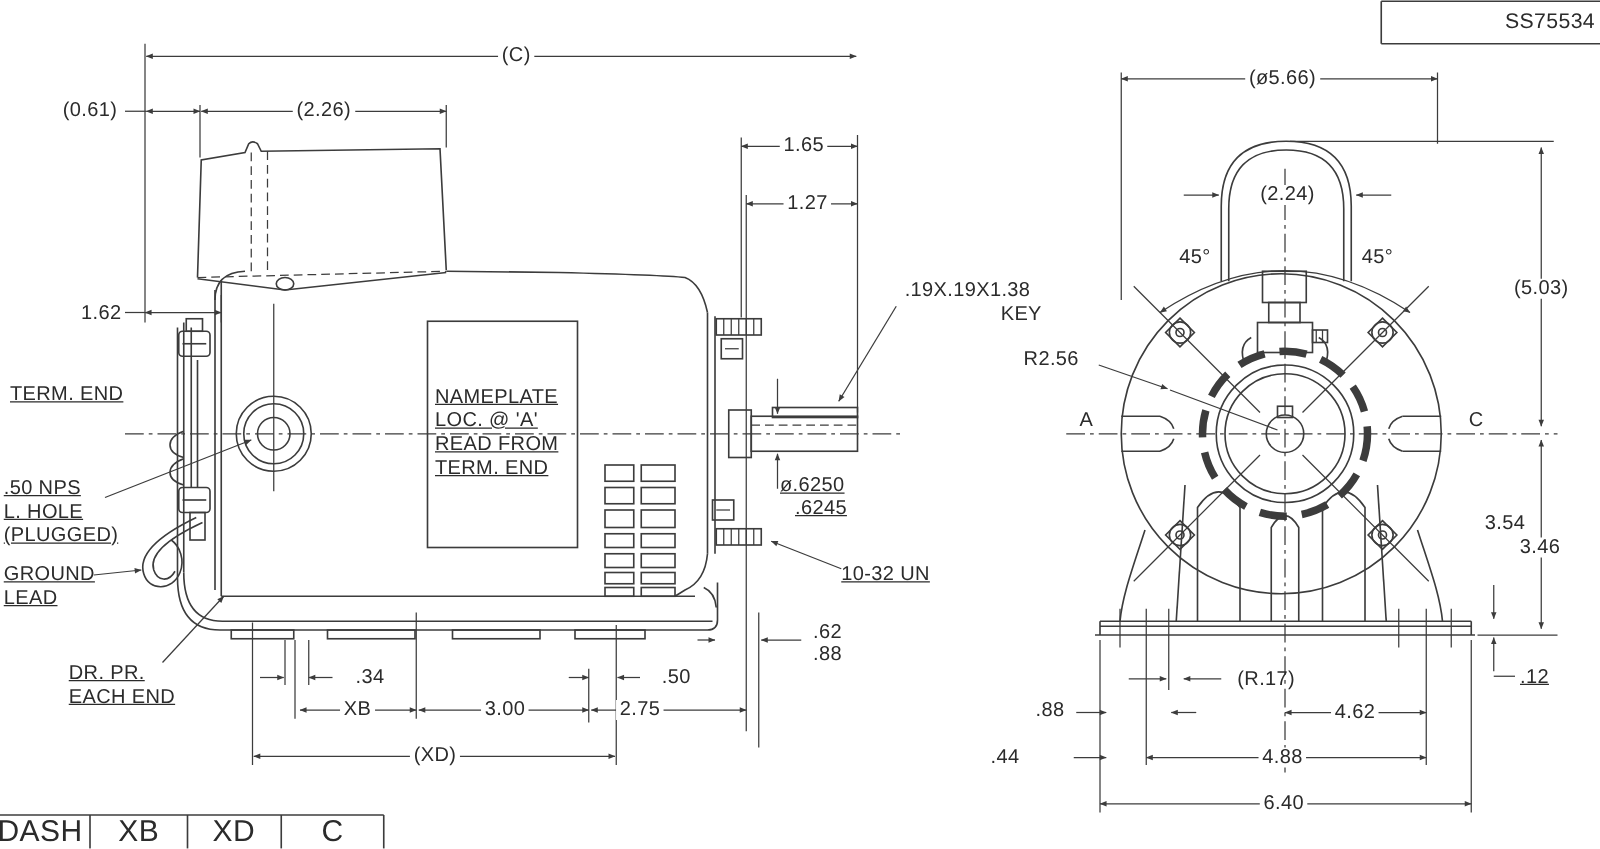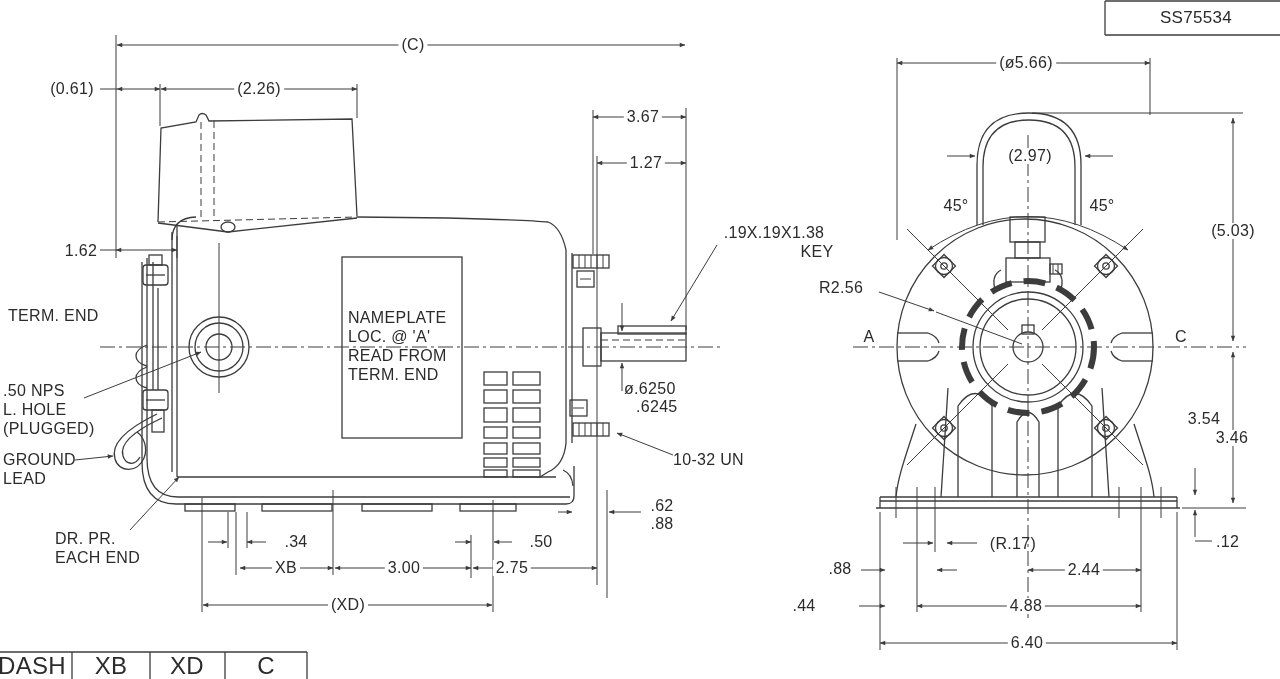--- a/index.html
+++ b/index.html
@@ -7,23 +7,23 @@
           font-family:"Liberation Sans",sans-serif;color:#2b2b2b;}
   #linework{position:absolute;left:0;top:0;}
   svg line,svg path,svg rect,svg circle,svg ellipse{stroke:#3c3c3c;fill:none;stroke-width:1.3;}
   svg .t{stroke-width:1;}
   svg .d{stroke-width:1;stroke-dasharray:7 4;}
   svg .cl{stroke-width:1;stroke-dasharray:15 4 3 4;}
   svg .tabs{stroke-width:6;stroke-dasharray:22 12;}
   svg marker path{fill:#3c3c3c;stroke:none;}
   .lbl{position:absolute;white-space:nowrap;font-size:16px;letter-spacing:.3px;line-height:1;}
   .c{transform:translate(-50%,-50%);}
-  .l{transform:translate(0,-50%);}
+  .l{transform:translate(0,-50%);text-decoration:underline;}
   .bg{background:#fff;padding:0 3px;}
-  .big{font-size:17px;}
+  .big{font-size:17px;margin-left:44px;}
   .tbl{font-size:24px;}
 </style>
 </head>
 <body>
 
 <div id="canvas">
 
 <svg id="linework" width="1280" height="679" viewBox="0 0 1280 679">
   <defs>
     <marker id="ar" viewBox="0 0 10 10" refX="9.5" refY="5" markerWidth="11" markerHeight="5.5" orient="auto-start-reverse">
@@ -260,21 +260,21 @@
     <line x1="72" y1="652" x2="72" y2="679"></line>
     <line x1="150" y1="652" x2="150" y2="679"></line>
     <line x1="225" y1="652" x2="225" y2="679"></line>
     <line x1="307" y1="652" x2="307" y2="679"></line>
   </g>
 </svg>
 
 <div class="lbl c bg" style="left:413px;top:45px">(C)</div>
 <div class="lbl c" style="left:72px;top:89px">(0.61)</div>
 <div class="lbl c bg" style="left:259px;top:89px">(2.26)</div>
-<div class="lbl c bg" style="left:643px;top:117px">3.67</div>
+<div class="lbl c bg" style="left:643px;top:117px">1.65</div>
 <div class="lbl c bg" style="left:646px;top:163px">1.27</div>
 <div class="lbl c" style="left:81px;top:251px">1.62</div>
 <div class="lbl l" style="left:8px;top:316px">TERM. END</div>
 <div class="lbl l" style="left:3px;top:391px">.50 NPS</div>
 <div class="lbl l" style="left:3px;top:410px">L. HOLE</div>
 <div class="lbl l" style="left:3px;top:429px">(PLUGGED)</div>
 <div class="lbl l" style="left:3px;top:460px">GROUND</div>
 <div class="lbl l" style="left:3px;top:479px">LEAD</div>
 <div class="lbl l" style="left:55px;top:539px">DR. PR.</div>
 <div class="lbl l" style="left:55px;top:558px">EACH END</div>
@@ -291,32 +291,32 @@
 <div class="lbl c" style="left:541px;top:542px">.50</div>
 <div class="lbl c bg" style="left:286px;top:568px">XB</div>
 <div class="lbl c bg" style="left:404px;top:568px">3.00</div>
 <div class="lbl c bg" style="left:512px;top:568px">2.75</div>
 <div class="lbl c bg" style="left:348px;top:605px">(XD)</div>
 <div class="lbl c" style="left:662px;top:506px">.62</div>
 <div class="lbl c" style="left:662px;top:524px">.88</div>
 
 <div class="lbl c big" style="left:1196px;top:17px">SS75534</div>
 <div class="lbl c bg" style="left:1026px;top:63px">(ø5.66)</div>
-<div class="lbl c bg" style="left:1030px;top:156px">(2.97)</div>
+<div class="lbl c bg" style="left:1030px;top:156px">(2.24)</div>
 <div class="lbl c bg" style="left:956px;top:206px">45°</div>
 <div class="lbl c bg" style="left:1102px;top:206px">45°</div>
 <div class="lbl c bg" style="left:1233px;top:231px">(5.03)</div>
 <div class="lbl c" style="left:841px;top:288px">R2.56</div>
 <div class="lbl c bg" style="left:869px;top:337px">A</div>
 <div class="lbl c bg" style="left:1181px;top:337px">C</div>
 <div class="lbl c bg" style="left:1204px;top:419px">3.54</div>
 <div class="lbl c bg" style="left:1232px;top:438px">3.46</div>
 <div class="lbl c" style="left:1013px;top:544px">(R.17)</div>
 <div class="lbl c" style="left:840px;top:569px">.88</div>
-<div class="lbl c bg" style="left:1084px;top:570px">2.44</div>
+<div class="lbl c bg" style="left:1084px;top:570px">4.62</div>
 <div class="lbl c" style="left:804px;top:606px">.44</div>
 <div class="lbl c bg" style="left:1026px;top:606px">4.88</div>
 <div class="lbl c bg" style="left:1027px;top:643px">6.40</div>
 <div class="lbl l" style="left:1216px;top:542px">.12</div>
 
 <div class="lbl c tbl" style="left:32px;top:666px">DASH</div>
 <div class="lbl c tbl" style="left:111px;top:666px">XB</div>
 <div class="lbl c tbl" style="left:187px;top:666px">XD</div>
 <div class="lbl c tbl" style="left:266px;top:666px">C</div>
 

